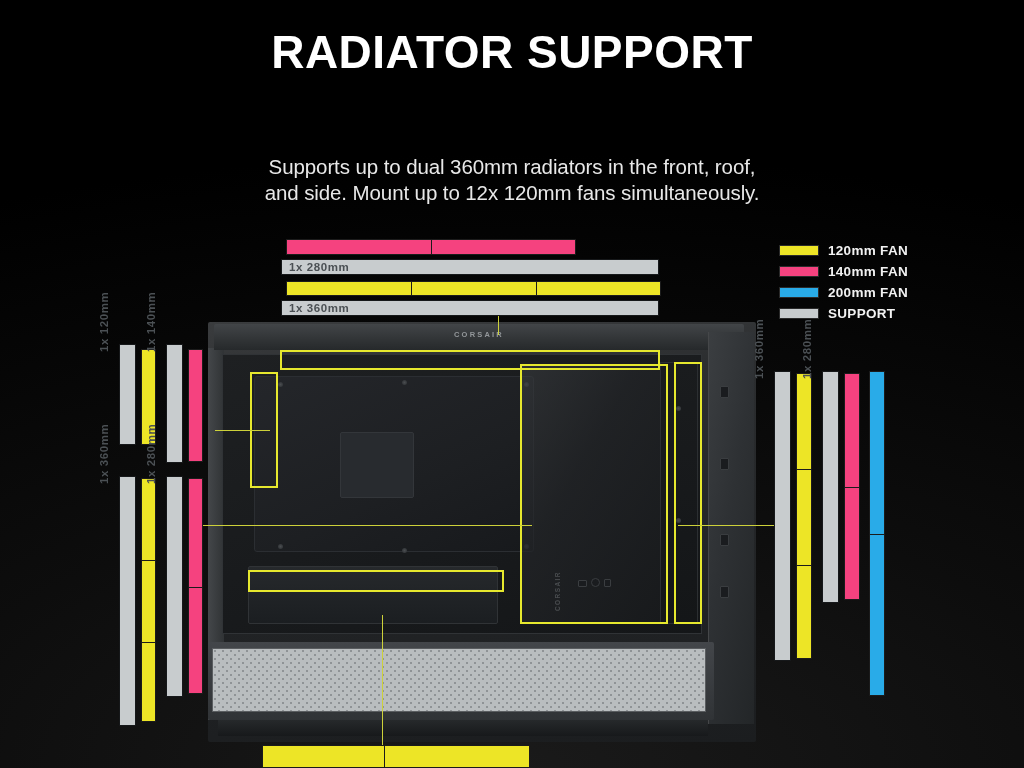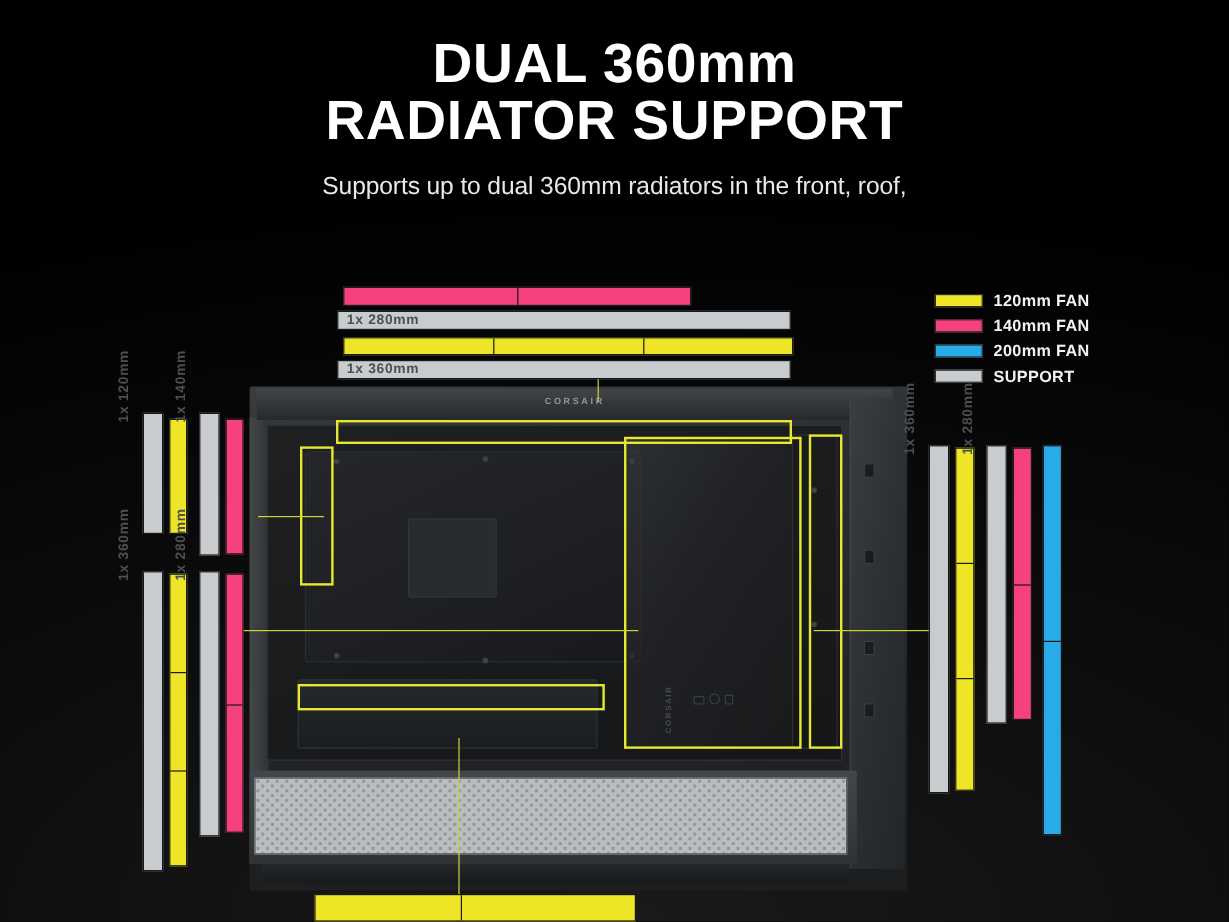--- a/index.html
+++ b/index.html
@@ -14,21 +14,21 @@
   }
 
   
   #title{
     position:absolute; left:0; top:28px; width:1024px; text-align:center;
     color:#ffffff; font-size:46px; line-height:48px; font-weight:700;
     letter-spacing:0.5px;
   }
   #title .l2{ display:block; }
   #subtitle{
-    position:absolute; left:0; top:143px; width:1024px; text-align:center;
+    position:absolute; left:0; top:154px; width:1024px; text-align:center;
     color:#e8e8e8; font-size:20.5px; line-height:26px; font-weight:400;
     letter-spacing:-0.1px;
   }
   #subtitle .s2{ display:block; }
 
   
   #legend{ position:absolute; left:779px; top:241px; width:150px; }
   .lg-row{ display:flex; align-items:center; height:18px; margin-bottom:3px; }
   .lg-sw{ width:40px; height:11px; border:1px solid #2a2a2a; flex:0 0 auto; }
   .lg-tx{ margin-left:9px; color:#f2f2f2; font-size:13.5px; font-weight:700;
@@ -137,26 +137,26 @@
           background:radial-gradient(circle,#4a4d50,#2a2d30); }
   .ioport{ position:absolute; background:#1a1c1f; border:1px solid #3a3d40; border-radius:1px; }
 
   
   #bottombar{ position:absolute; left:262px; top:745px; width:268px; height:23px; }
 </style>
 </head>
 <body>
 
 <div id="title">
-  <span>DUAL 360mm</span>
   <span class="l2">RADIATOR SUPPORT</span>
 </div>
 
 <div id="subtitle">
   <span>Supports up to dual 360mm radiators in the front, roof,</span>
+  <span class="s2">and side. Mount up to 12x 120mm fans simultaneously.</span>
 </div>
 
 <div id="legend">
   <div class="lg-row">
     <span class="lg-sw" style="background:#ede526"></span>
     <span class="lg-tx">120mm FAN</span>
   </div>
   <div class="lg-row">
     <span class="lg-sw" style="background:#f5427f"></span>
     <span class="lg-tx">140mm FAN</span>

